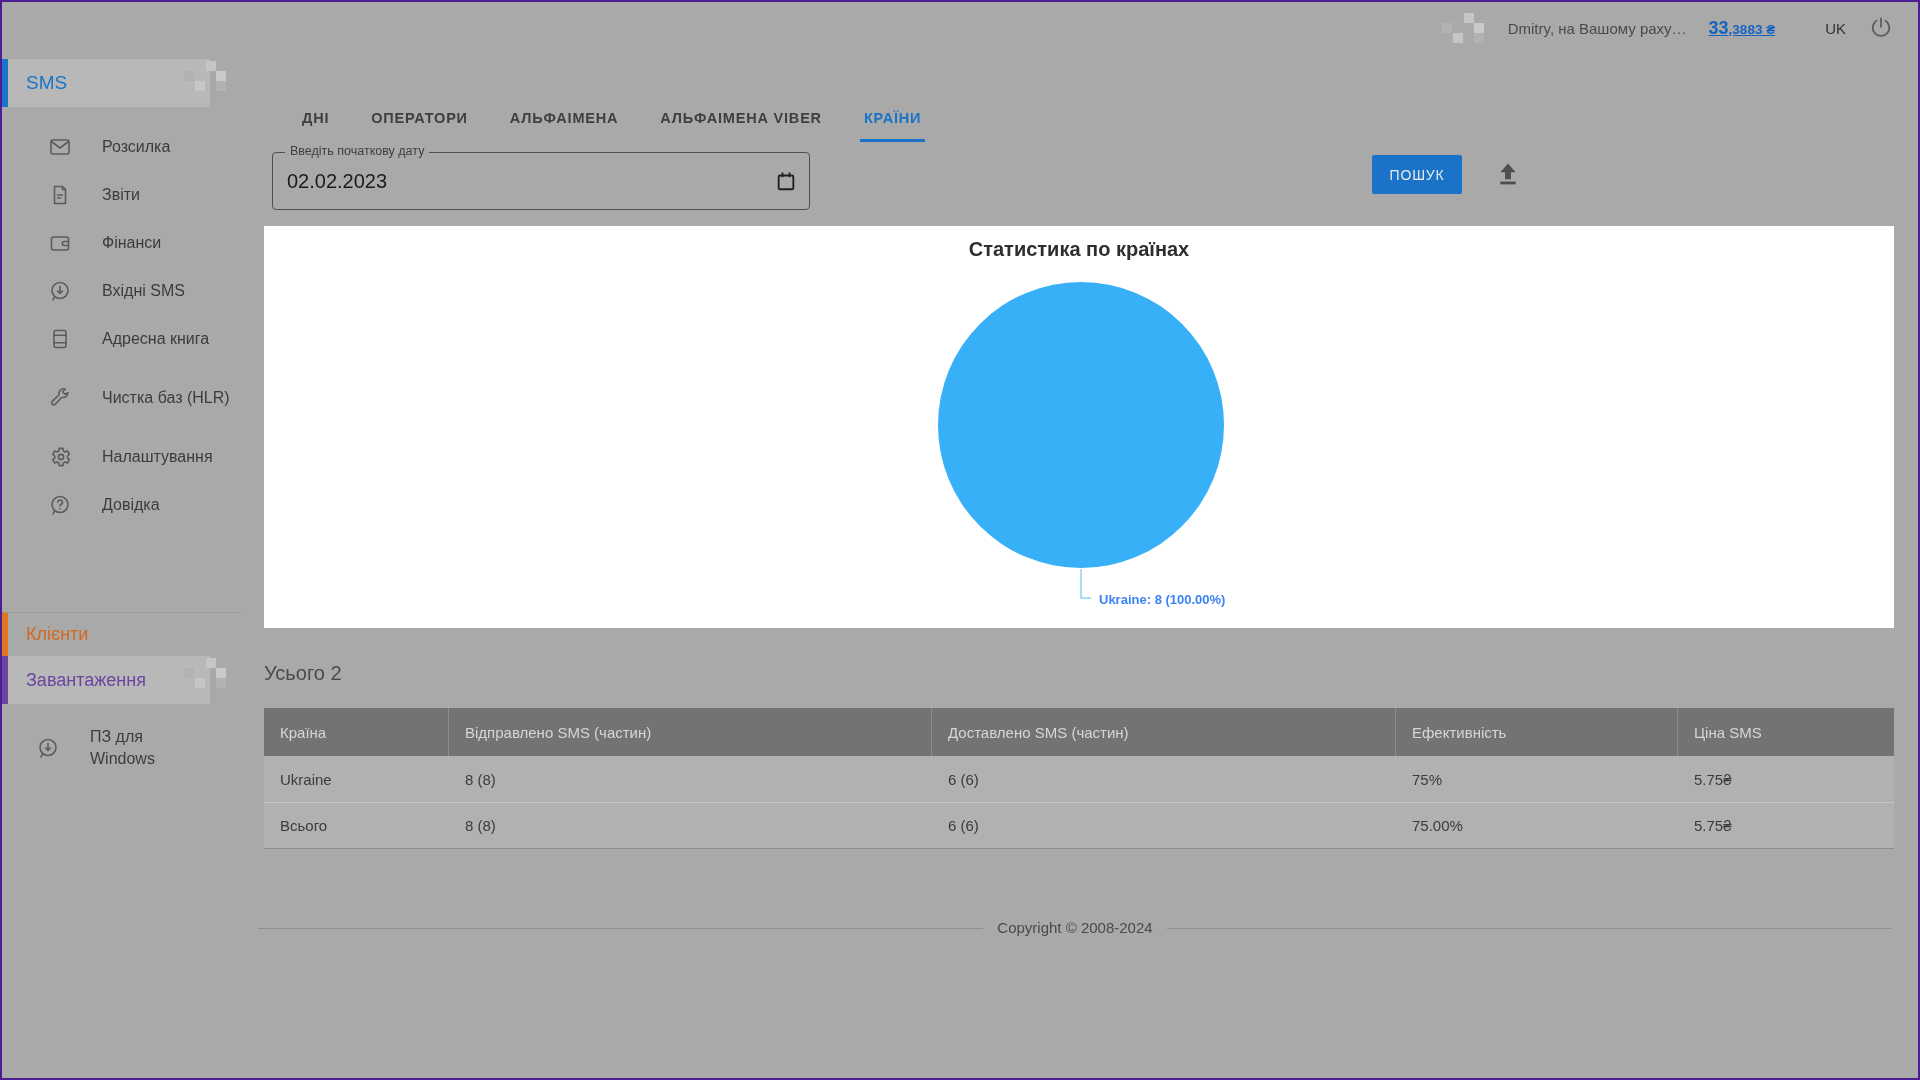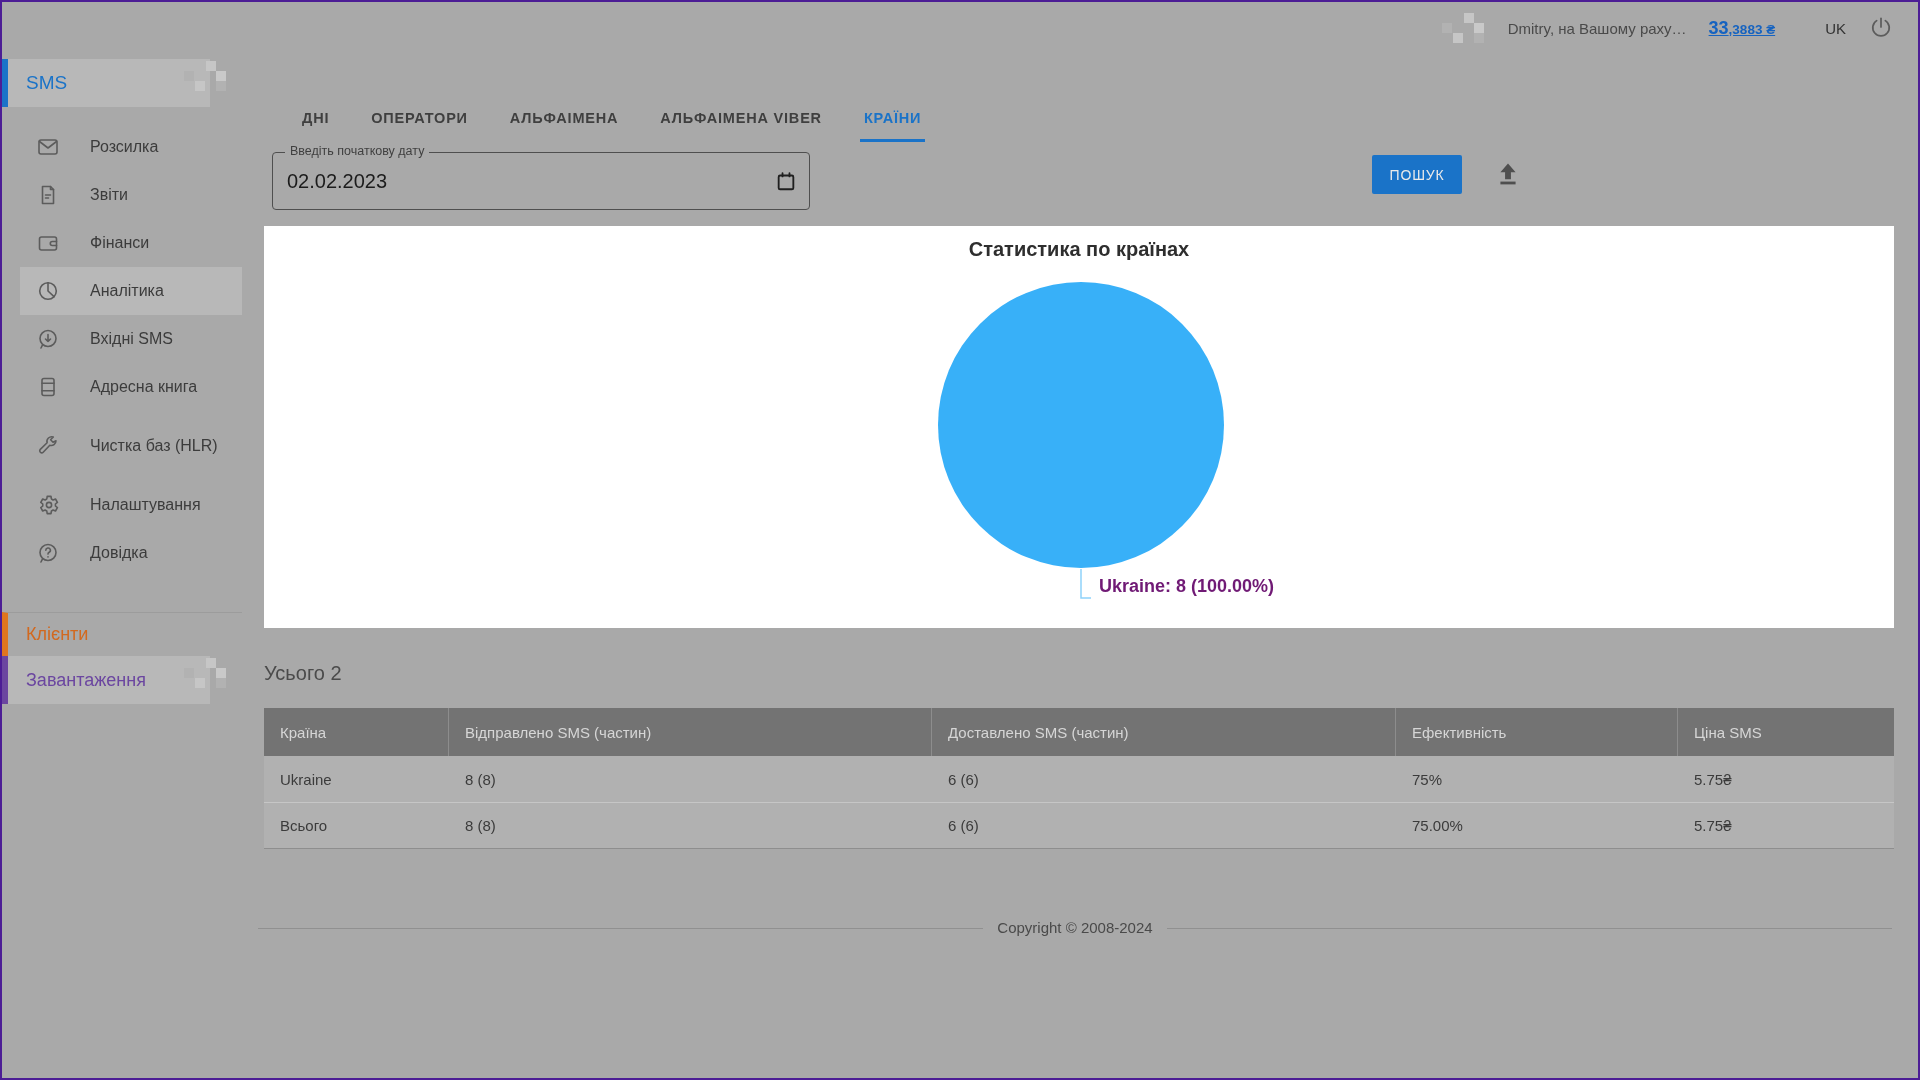--- a/index.html
+++ b/index.html
@@ -22,21 +22,21 @@
   .flag .b { width:22px; height:7px; background:#c2a33f; }
   .lang-label { font-size:15px; color:#333; }
   .power { width:26px; height:26px; cursor:pointer; }
   .pixels { width:44px; height:30px; }
   
   .sidebar { position:absolute; left:0; top:0; width:240px; height:100%; }
   .sms-head { position:absolute; top:57px; left:0; width:208px; height:48px;
     background:#b8b8b8; border-left:6px solid #1a73c8; display:flex; align-items:center;
     padding-left:18px; color:#1a73c8; font-size:19px; cursor:pointer; }
   .sms-head .pixels { position:absolute; right:-18px; top:2px; }
-  .menu { position:absolute; top:121px; left:0; width:240px; list-style:none; }
+  .menu { position:absolute; top:121px; left:0; width:240px; list-style:none;padding-left:12px; }
   .menu li { display:flex; align-items:center; height:48px; margin-left:18px; cursor:pointer; }
   .menu li.tall { height:70px; }
   .menu li.selected { background:#b8b8b8; }
   .menu .ic { width:24px; height:24px; margin-left:16px; flex-shrink:0; }
   .menu .lbl { margin-left:30px; font-size:16px; color:#3c3c3c; width:132px; line-height:1.25; }
   svg.oicon { stroke:#5c5c5c; fill:none; stroke-width:1.6; stroke-linecap:round; stroke-linejoin:round; }
   .clients-head { position:absolute; top:610px; left:0; width:240px; height:44px;
     border-left:6px solid #e0761f; border-top:1px solid #9c9c9c; display:flex; align-items:center;
     padding-left:18px; color:#d2691f; font-size:18px; cursor:pointer; }
   .dl-head { position:absolute; top:654px; left:0; width:208px; height:48px;
@@ -65,21 +65,21 @@
   .search-btn { position:absolute; left:1370px; top:153px; width:90px; height:39px;
     background:#1a73c8; color:#eaeaea; border:none; font-size:14px; letter-spacing:.8px;
     font-family:"Liberation Sans", sans-serif; cursor:pointer; border-radius:2px; }
   .upload-btn { position:absolute; left:1492px; top:158px; width:28px; height:28px; cursor:pointer; }
   
   .panel { position:absolute; left:262px; top:224px; width:1630px; height:402px; background:#fff; }
   .chart-title { text-align:center; padding-top:12px; font-size:20px; font-weight:bold; color:#2e2e2e; }
   .pie { position:absolute; left:674px; top:56px; width:286px; height:286px; border-radius:50%;
     background:#38b0f8; }
   .leader { position:absolute; left:0; top:0; width:1630px; height:402px; pointer-events:none; }
-  .pie-label { position:absolute; left:835px; top:350px; font-size:18px; font-weight:bold; color:#701a75; }
+  .pie-label { position:absolute; left:835px; top:366px; font-size:13px; font-weight:bold; color:#3b82f6; }
   
   .summary { position:absolute; left:262px; top:660px; font-size:20px; color:#4b4b4b; }
   .tbl { position:absolute; left:262px; top:706px; width:1630px; border-bottom:1px solid #8e8e8e; }
   .trow { display:flex; }
   .thead { background:#737373; height:48px; }
   .thead .cell { color:#d6d6d6; font-size:15px; border-right:1px solid #8d8d8d; }
   .thead .cell:last-child { border-right:none; }
   .tbody-row { background:#b1b1b1; height:46px; border-top:1px solid #c6c6c6; }
   .thead + .tbody-row { border-top:none; }
   .cell { display:flex; align-items:center; padding-left:16px; font-size:15px; color:#3b3b3b; }
@@ -146,27 +146,20 @@
           </svg>
         <span class="lbl">Звіти</span>
       </li>
       <li>
         <svg class="ic oicon" viewBox="0 0 24 24">
           <rect x="3.5" y="6" width="17" height="13" rx="2"></rect>
             <path d="M20.5 10.5h-4.2a2 2 0 0 0 0 4h4.2"></path>
           </svg>
         <span class="lbl">Фінанси</span>
       </li>
-      <li class="selected">
-        <svg class="ic oicon" viewBox="0 0 24 24">
-          <circle cx="12" cy="12" r="8.3"></circle>
-            <path d="M12 3.7V12l6 5.7"></path>
-          </svg>
-        <span class="lbl">Аналітика</span>
-      </li>
       <li>
         <svg class="ic oicon" viewBox="0 0 24 24">
           <circle cx="12" cy="11.5" r="8"></circle>
             <path d="M6.3 18.4 5 21"></path>
             <path d="M12 7.5v7M9.5 12l2.5 2.5L14.5 12"></path>
           </svg>
         <span class="lbl">Вхідні SMS</span>
       </li>
       <li>
         <svg class="ic oicon" viewBox="0 0 24 24">
@@ -203,20 +196,28 @@
       <span>Клієнти</span>
     </div>
 
     <div class="dl-head">
       <span>Завантаження</span>
       <svg class="pixels">
           <use href="#pix"></use>
         </svg>
     </div>
 
+    <div class="pz-item">
+      <svg class="ic oicon" viewBox="0 0 24 24">
+        <circle cx="12" cy="11.5" r="8"></circle>
+          <path d="M6.3 18.4 5 21"></path>
+          <path d="M12 7.5v7M9.5 12l2.5 2.5L14.5 12"></path>
+        </svg>
+      <span class="lbl">ПЗ для Windows</span>
+    </div>
   </div>
 
   <div class="tabs">
     <div class="tab">ДНІ</div>
     <div class="tab">ОПЕРАТОРИ</div>
     <div class="tab">АЛЬФАІМЕНА</div>
     <div class="tab">АЛЬФАІМЕНА VIBER</div>
     <div class="tab active">КРАЇНИ</div>
   </div>
 

